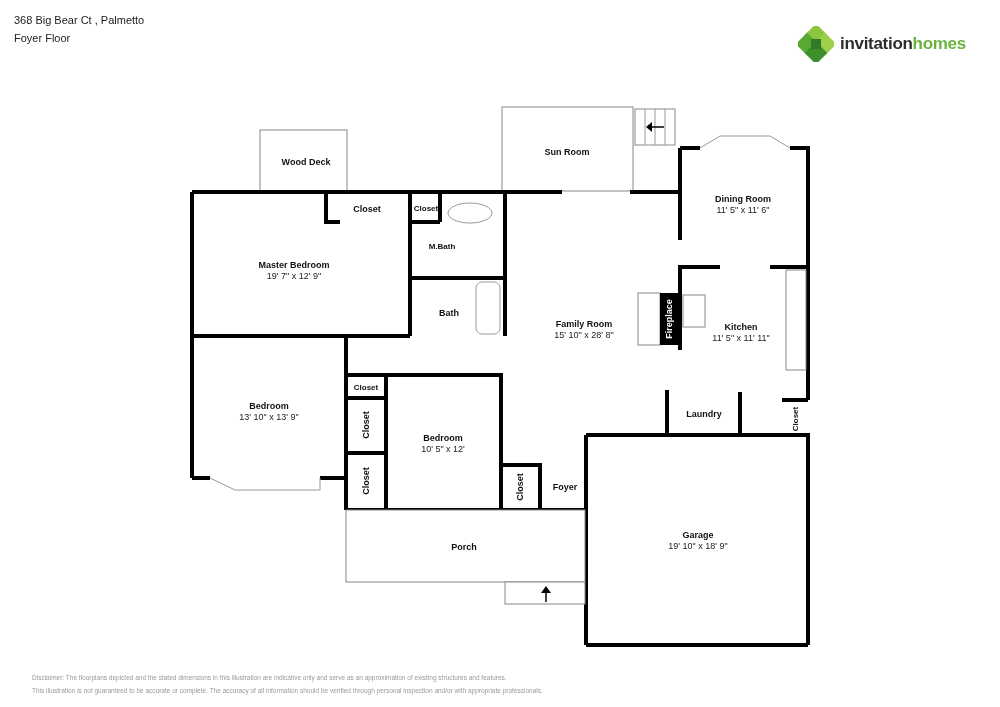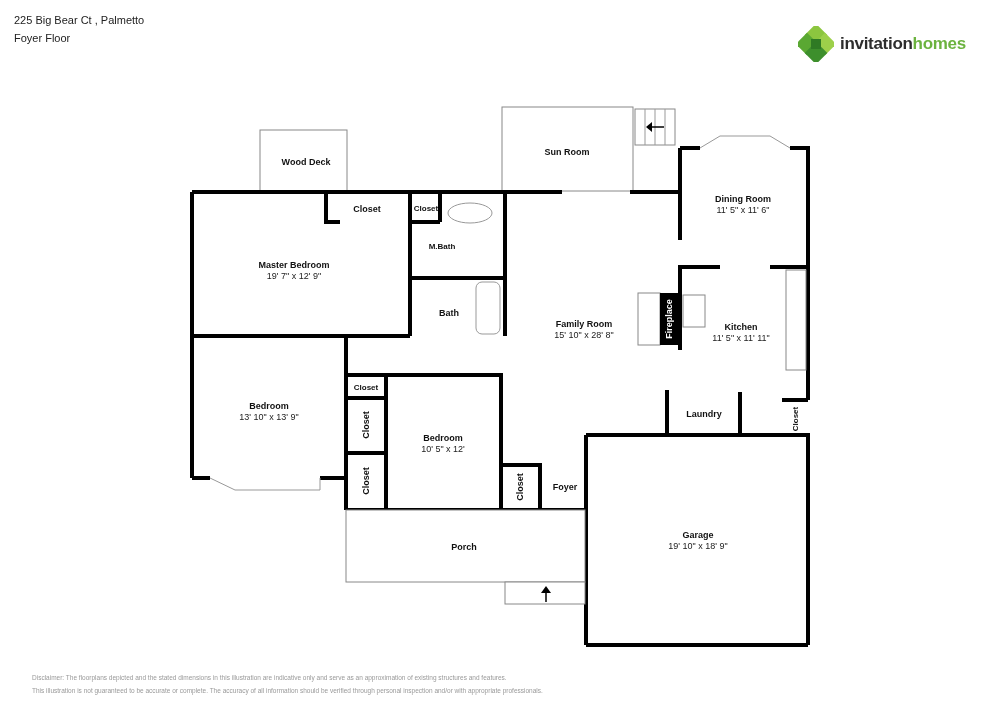--- a/index.html
+++ b/index.html
@@ -15,21 +15,21 @@
   .lbl{font-family:"Liberation Sans",sans-serif;font-size:9px;font-weight:bold;fill:#111;text-anchor:middle;}
   .dim{font-family:"Liberation Sans",sans-serif;font-size:9px;fill:#222;text-anchor:middle;}
   .sm{font-size:8px;}
   .w{stroke:#000;stroke-width:4;fill:none;}
   .t{stroke:#999;stroke-width:1;fill:none;}
   .th{stroke:#888;stroke-width:1;fill:#fff;}
 </style>
 </head>
 <body>
 
-<div class="hdr" id="addr">225 Big Bear Ct , Palmetto</div>
+<div class="hdr" id="addr">368 Big Bear Ct , Palmetto</div>
 <div class="hdr" id="floor">Foyer Floor</div>
 
 <div id="logo">
   <svg width="36" height="36" viewBox="0 0 36 36" style="position:static">
     <rect x="10" y="1" width="16" height="16" transform="rotate(45 18 9)" fill="#8cc63f"></rect>
     <rect x="1" y="10" width="16" height="16" transform="rotate(45 9 18)" fill="#5aa832"></rect>
     <rect x="19" y="10" width="16" height="16" transform="rotate(45 27 18)" fill="#9dd04a"></rect>
     <rect x="10" y="19" width="16" height="16" transform="rotate(45 18 27)" fill="#3d8f2c"></rect>
     <rect x="13" y="13" width="10" height="10" fill="#2f7a24"></rect>
   </svg>

